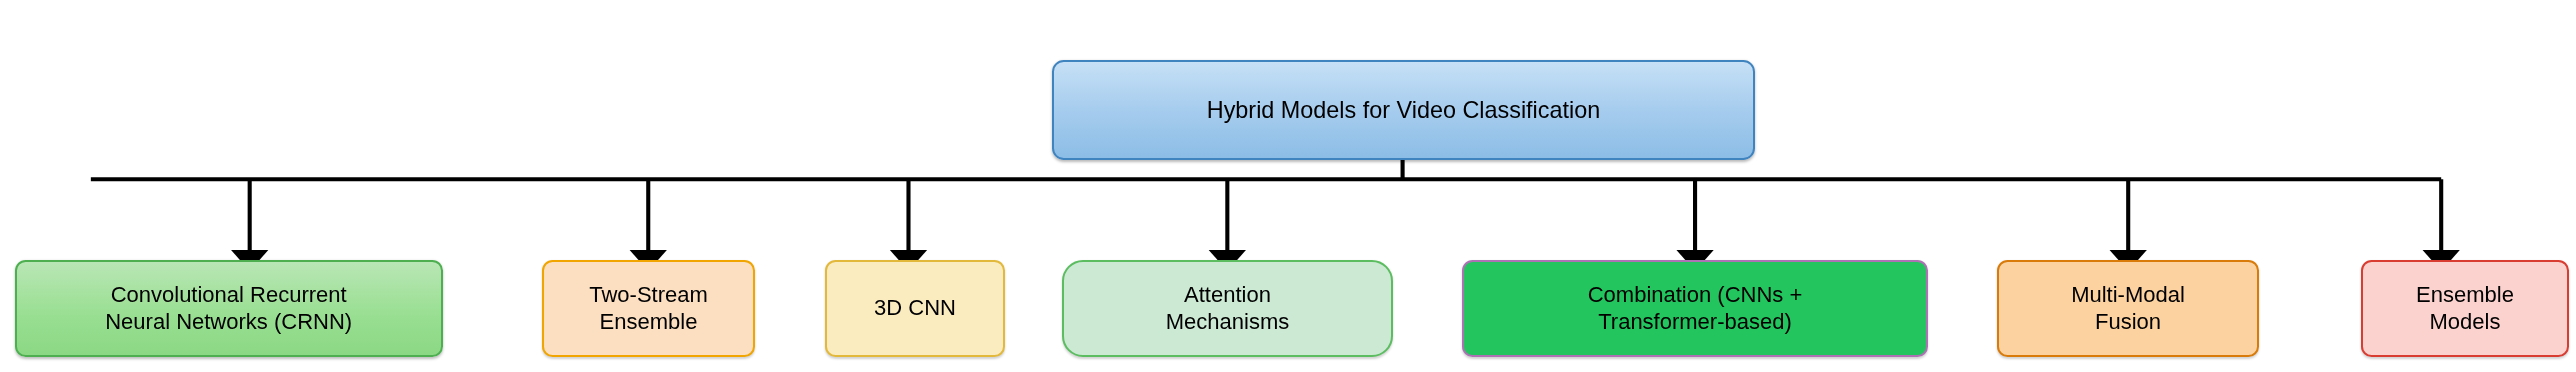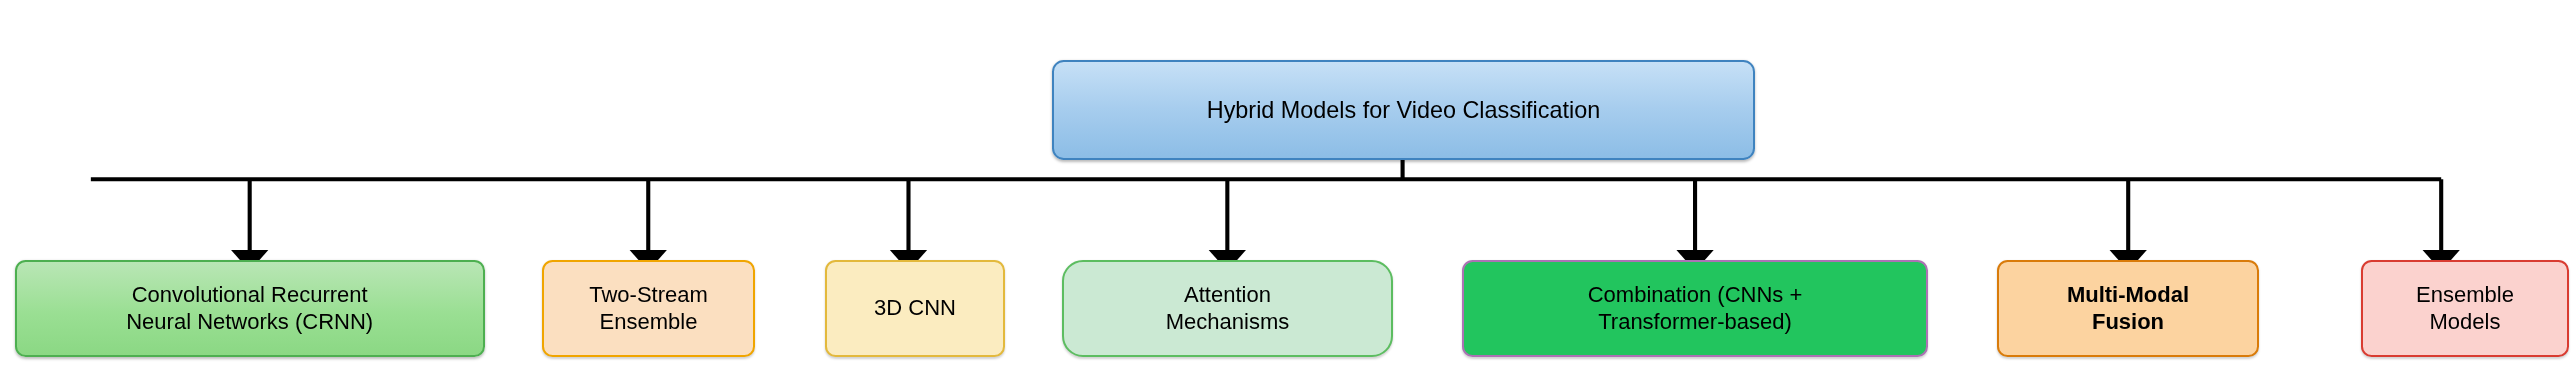--- a/index.html
+++ b/index.html
@@ -73,21 +73,20 @@
   }
   .leaf-purple {
     border-color: #ac72b4;
     background: #22c55e;
     box-shadow: 0 1.2px 2.3px rgba(0,0,0,0.18);
   }
   .leaf-orange-deep {
     border-color: #d97b0a;
     background: #fcd3a0;
     box-shadow: 0 1.2px 2.3px rgba(0,0,0,0.18);
-    font-weight: bold;
   }
   .leaf-red {
     border-color: #d93c31;
     background: #fbd2ce;
     box-shadow: 0 1.2px 2.3px rgba(0,0,0,0.18);
     margin-left: 43px;
   }
 </style>
 </head>
 <body>
@@ -108,21 +107,21 @@
         <line x1="1550" y1="306" x2="1550" y2="441" stroke="#000000" stroke-width="7" marker-end="url(#arrowhead)"></line>
         <line x1="2094" y1="306" x2="2094" y2="441" stroke="#000000" stroke-width="7" marker-end="url(#arrowhead)"></line>
         <line x1="2892" y1="306" x2="2892" y2="441" stroke="#000000" stroke-width="7" marker-end="url(#arrowhead)"></line>
         <line x1="3631" y1="306" x2="3631" y2="441" stroke="#000000" stroke-width="7" marker-end="url(#arrowhead)"></line>
         <line x1="4165" y1="306" x2="4165" y2="441" stroke="#000000" stroke-width="7" marker-end="url(#arrowhead)"></line>
       </g>
   </svg>
 
   <div class="node node-root" style="left: 1052px; top: 16px; width: 703px; height: 100px; margin-top: 44px;">Hybrid Models for Video Classification</div>
 
-  <div class="node node-leaf leaf-green-strong" style="left: 14.7px; top: 260px; width: 470px; height: 97px;">Convolutional Recurrent
+  <div class="node node-leaf leaf-green-strong" style="left: 14.7px; top: 260px; width: 428px; height: 97px;">Convolutional Recurrent
 Neural Networks (CRNN)</div>
 
   <div class="node node-leaf leaf-orange-strong" style="left: 542px; top: 260px; width: 213px; height: 97px;">Two-Stream
 Ensemble</div>
 
   <div class="node node-leaf leaf-yellow" style="left: 825px; top: 260px; width: 180px; height: 97px;">3D CNN</div>
 
   <div class="node node-leaf leaf-green-light" style="left: 1062px; top: 260px; width: 331px; height: 97px;">Attention
 Mechanisms</div>
 

